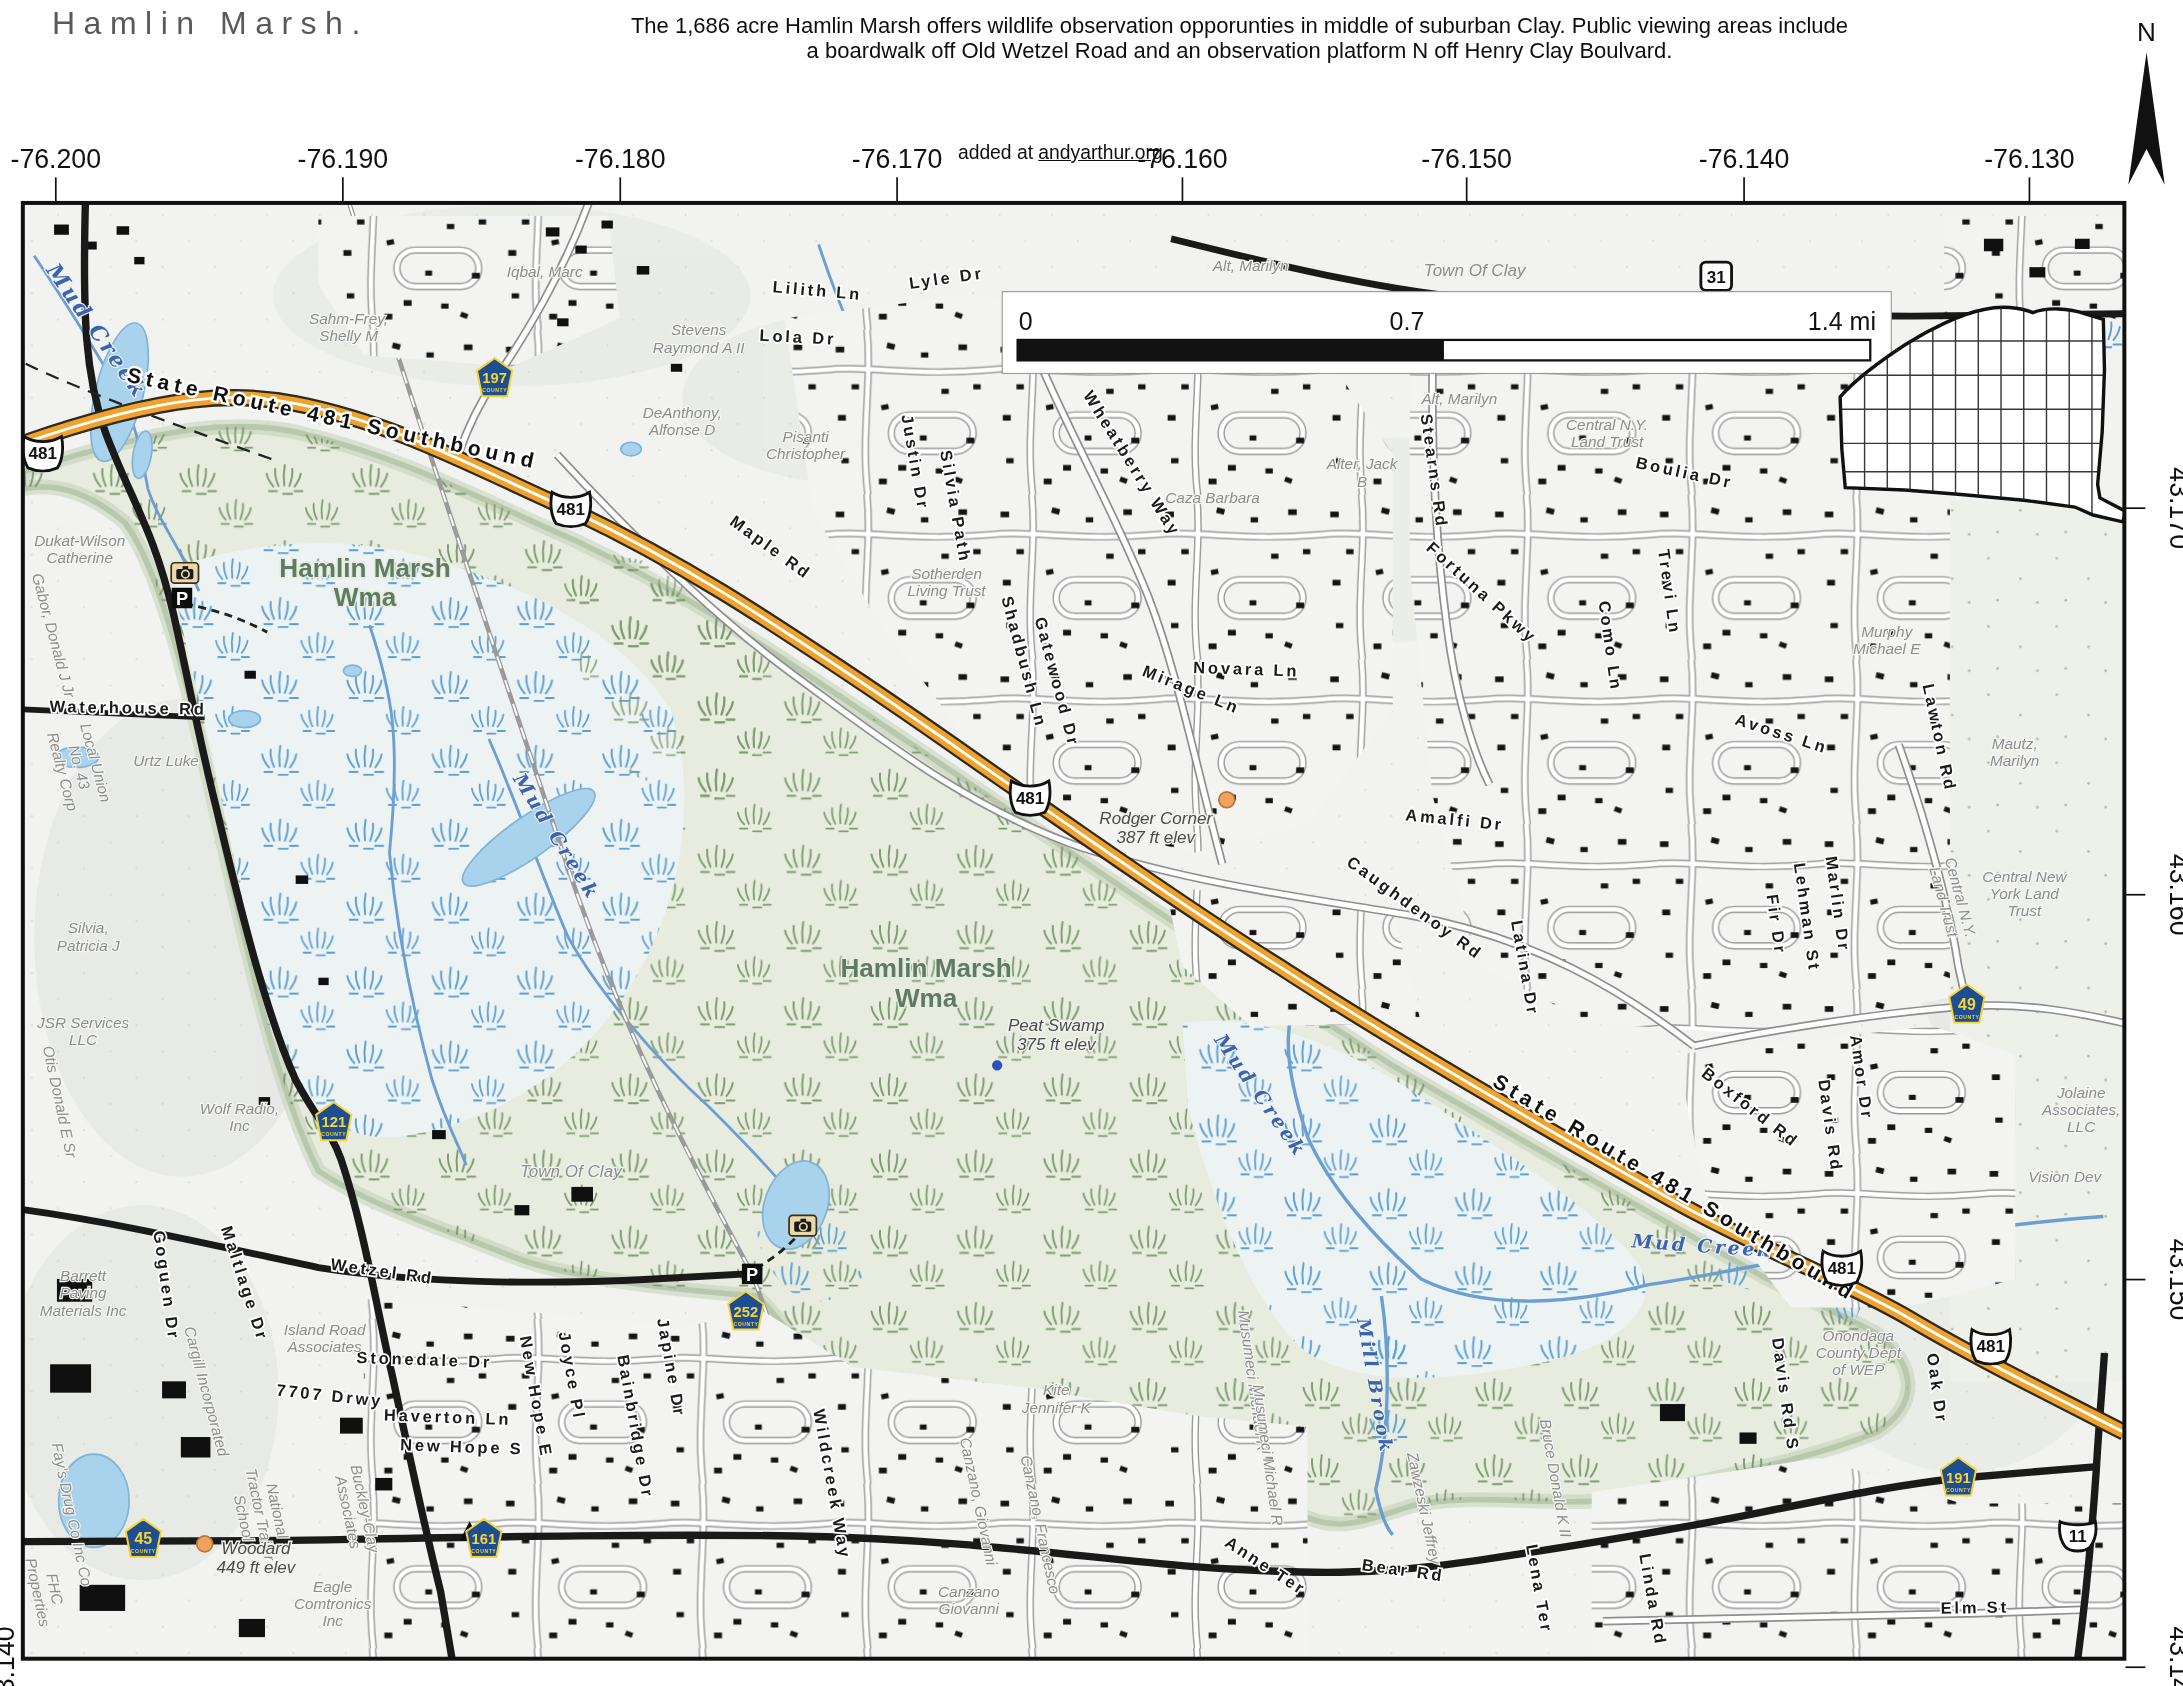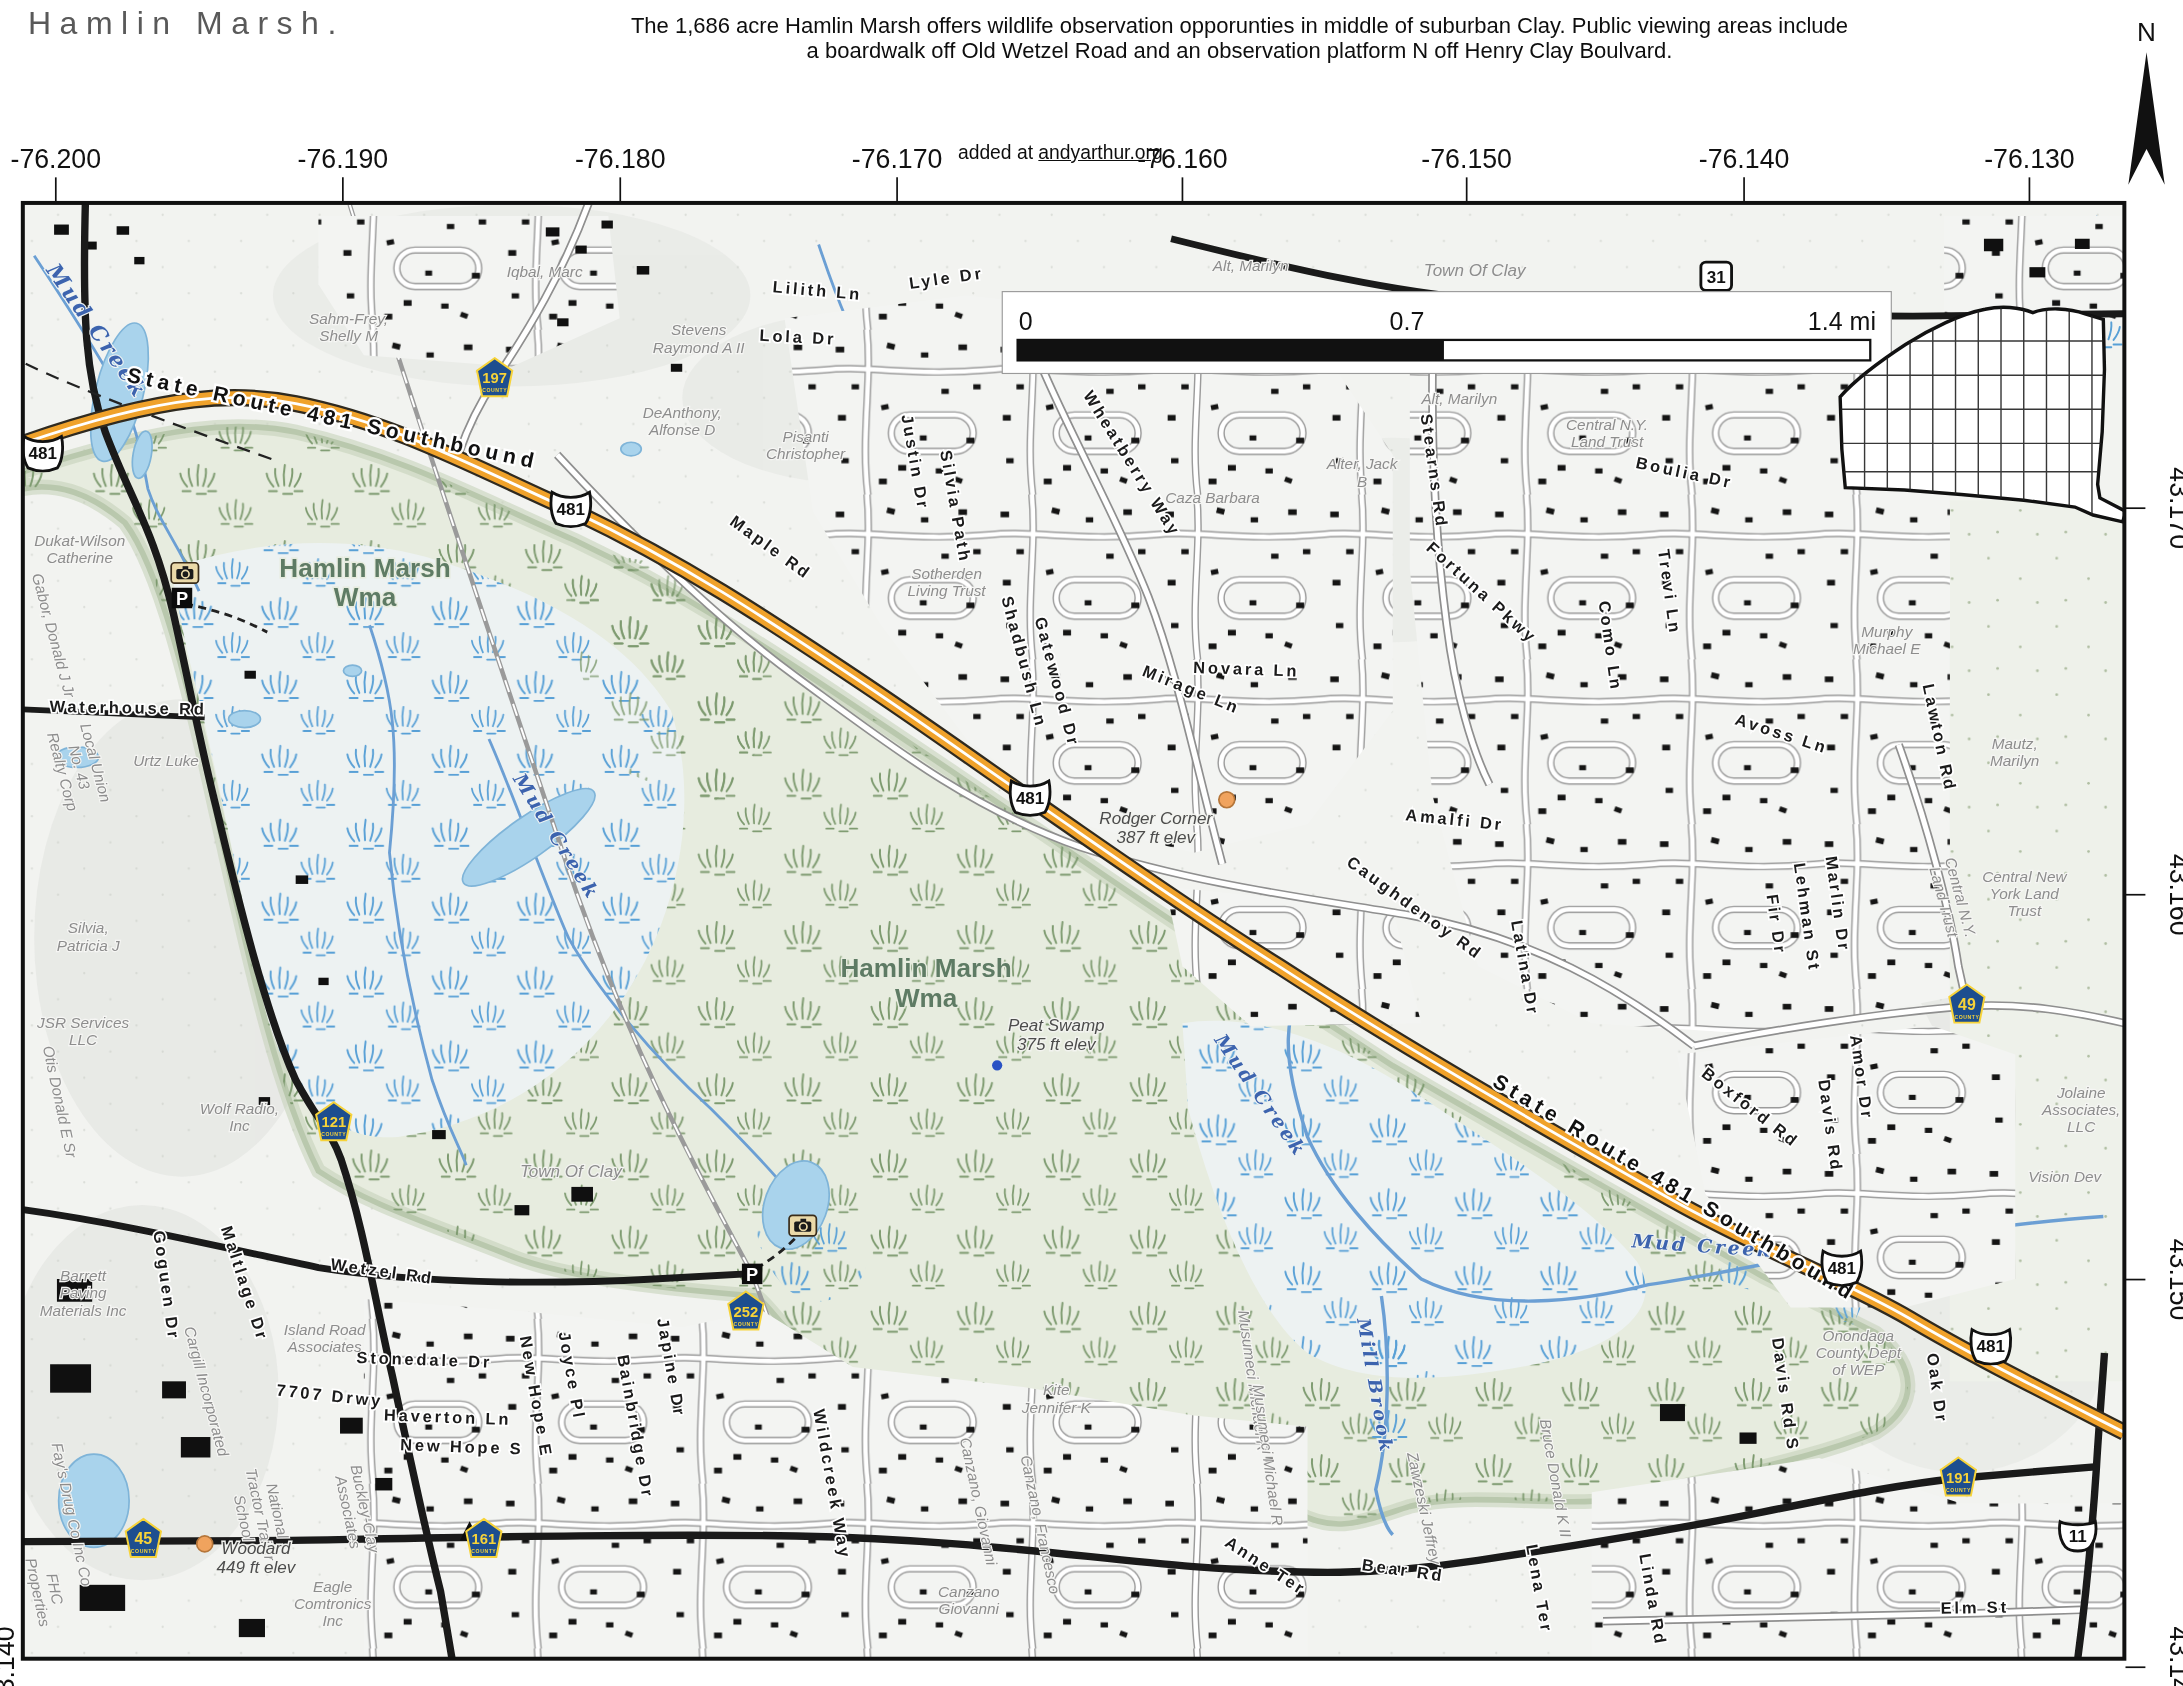--- a/index.html
+++ b/index.html
@@ -1,18 +1,18 @@
 <!DOCTYPE html>
 <html style="font-size:9px"><head>
 <meta charset="utf-8">
 <style>
   html,body{margin:0;padding:0;background:#ffffff;}
   #page{position:relative;width:2183px;height:1686px;background:#ffffff;overflow:hidden;
         font-family:"Liberation Sans",sans-serif;}
-  #map-title{position:absolute;left:28px;top:4.5px;font-size:32px;color:#595959;
+  #map-title{position:absolute;left:52px;top:4.5px;font-size:32px;color:#595959;
         letter-spacing:8.5px;font-weight:500;white-space:nowrap;}
   .sub-line{position:absolute;left:398px;width:1683px;text-align:center;font-size:22px;
         color:#0e0e0e;white-space:nowrap;}
   #sub1{top:12.5px;}
   #sub2{top:38px;}
   .attr-line{position:absolute;left:142px;width:1842px;text-align:center;font-size:19.3px;
         color:#0e0e0e;white-space:nowrap;}
   #attr1{top:117px;}
   #attr2{top:142px;}
   #attr-link{text-decoration:underline;text-align:center;}

